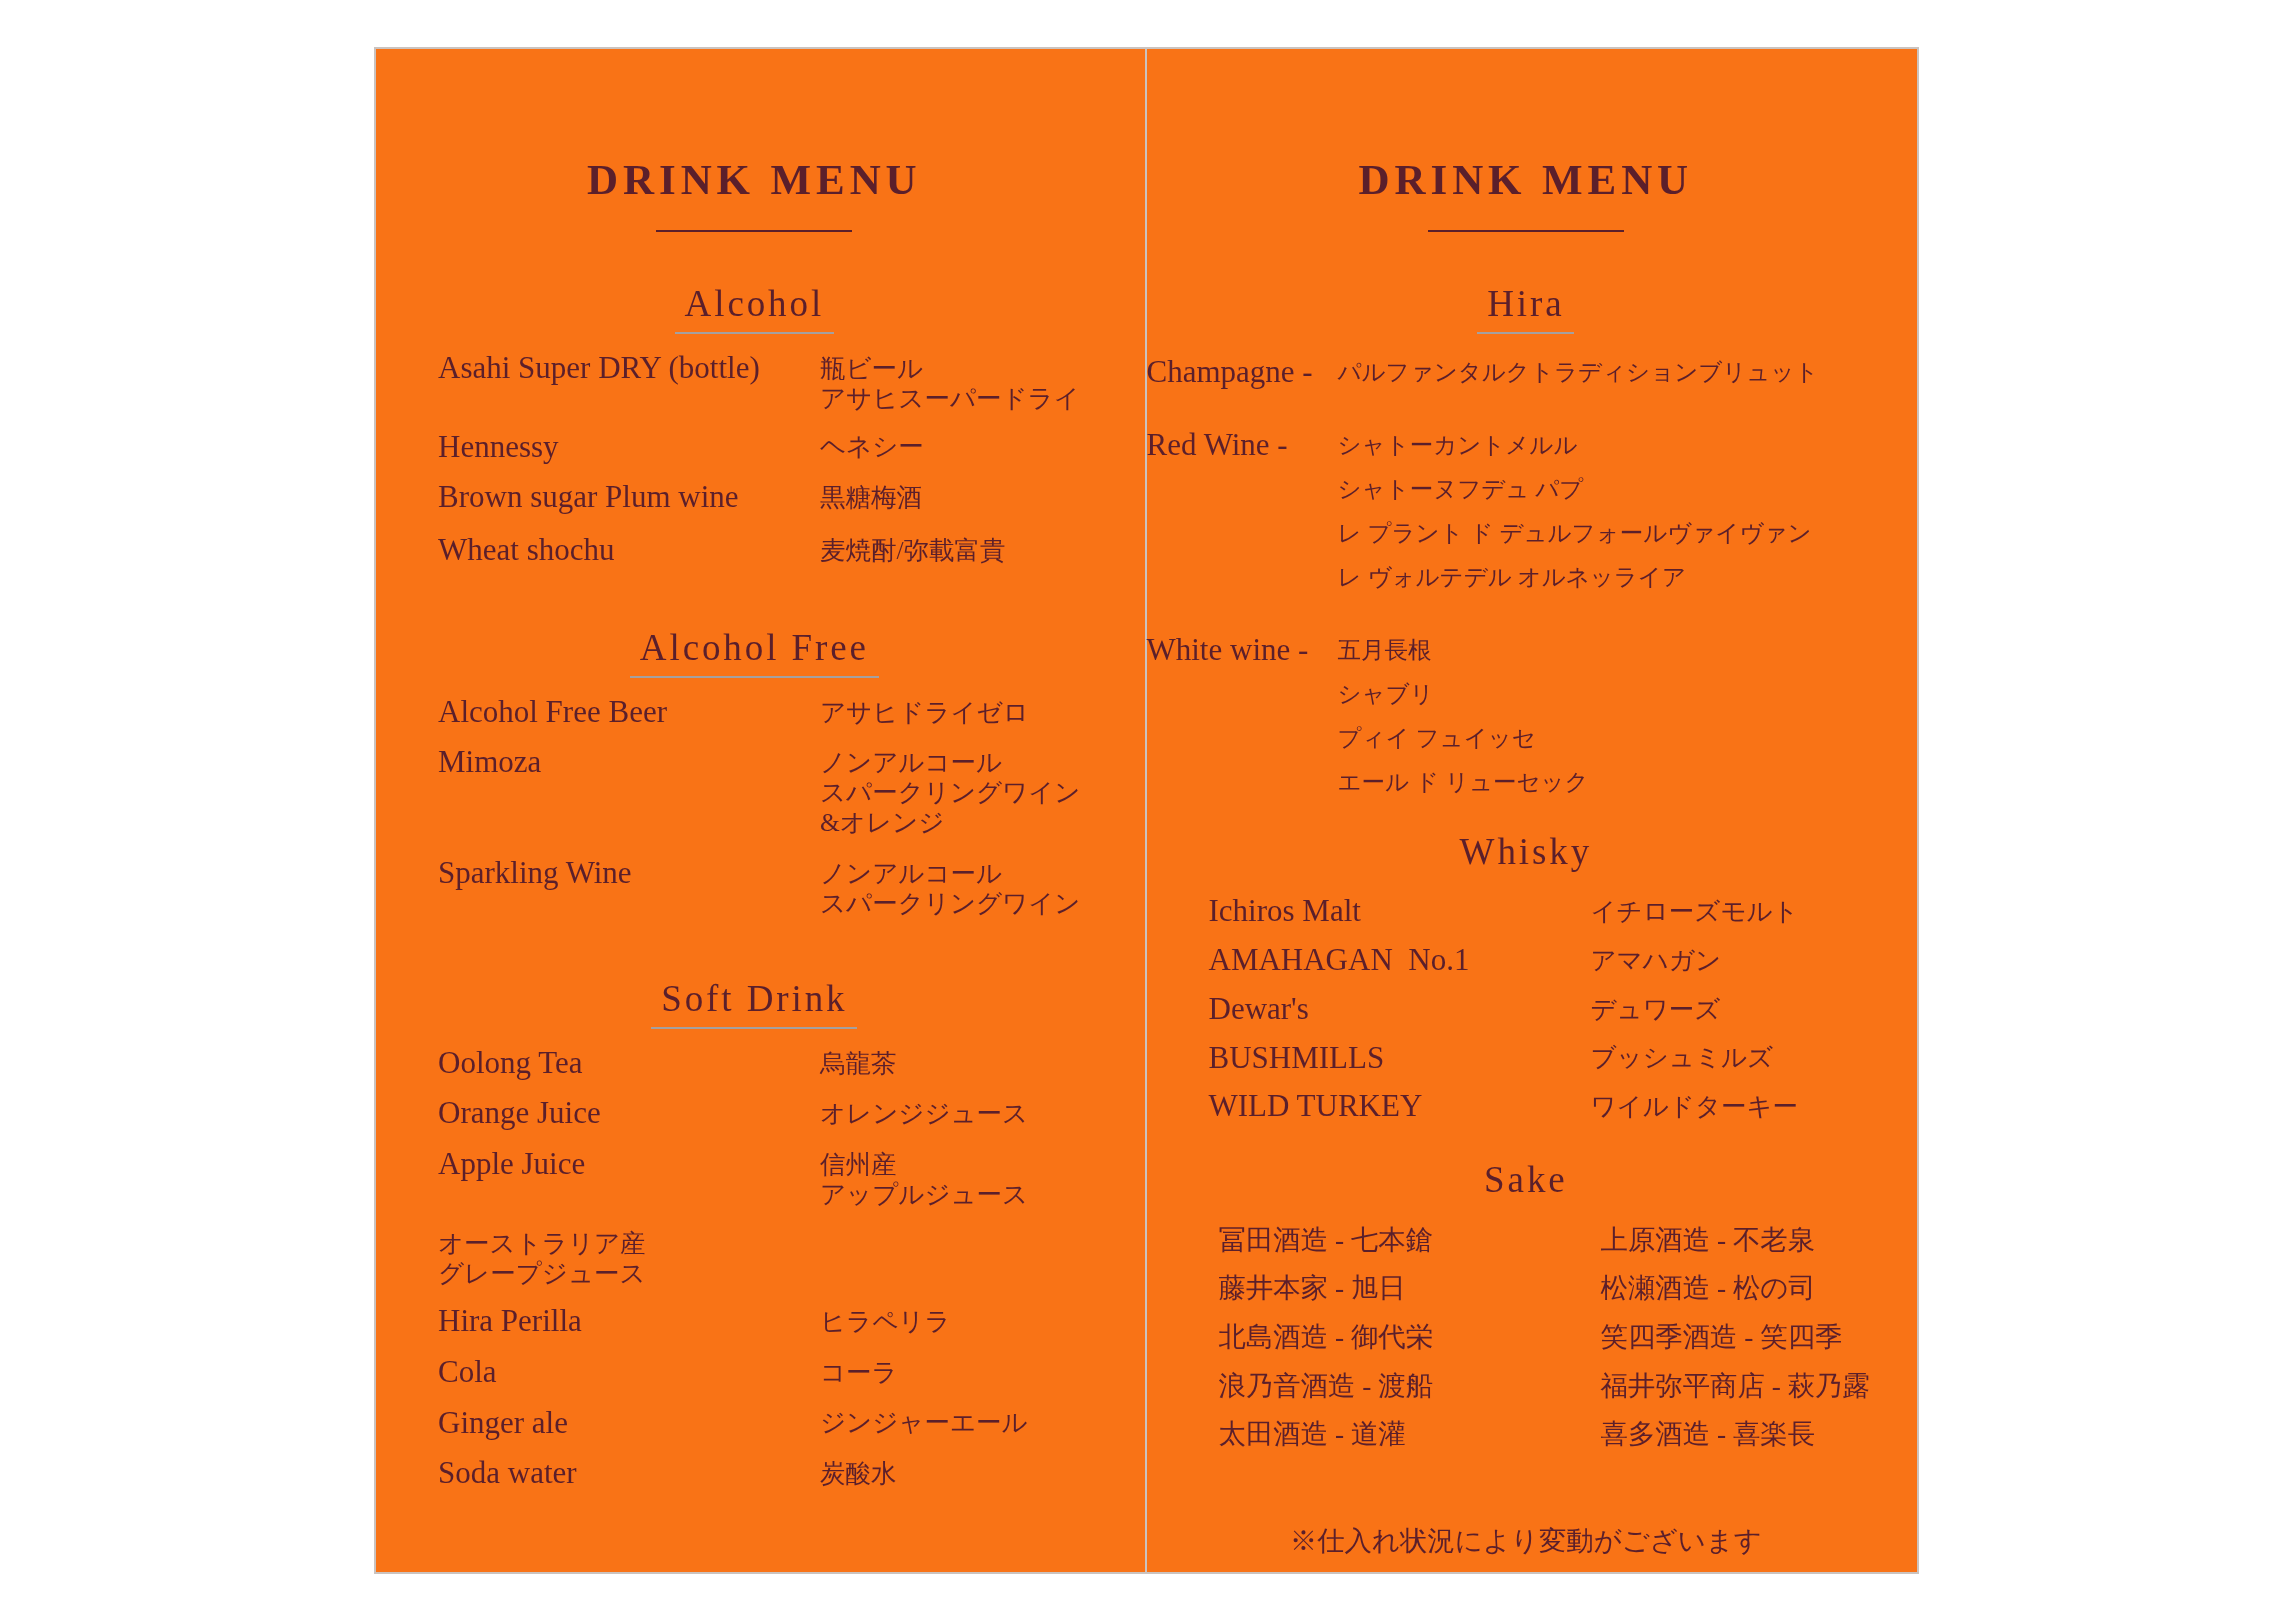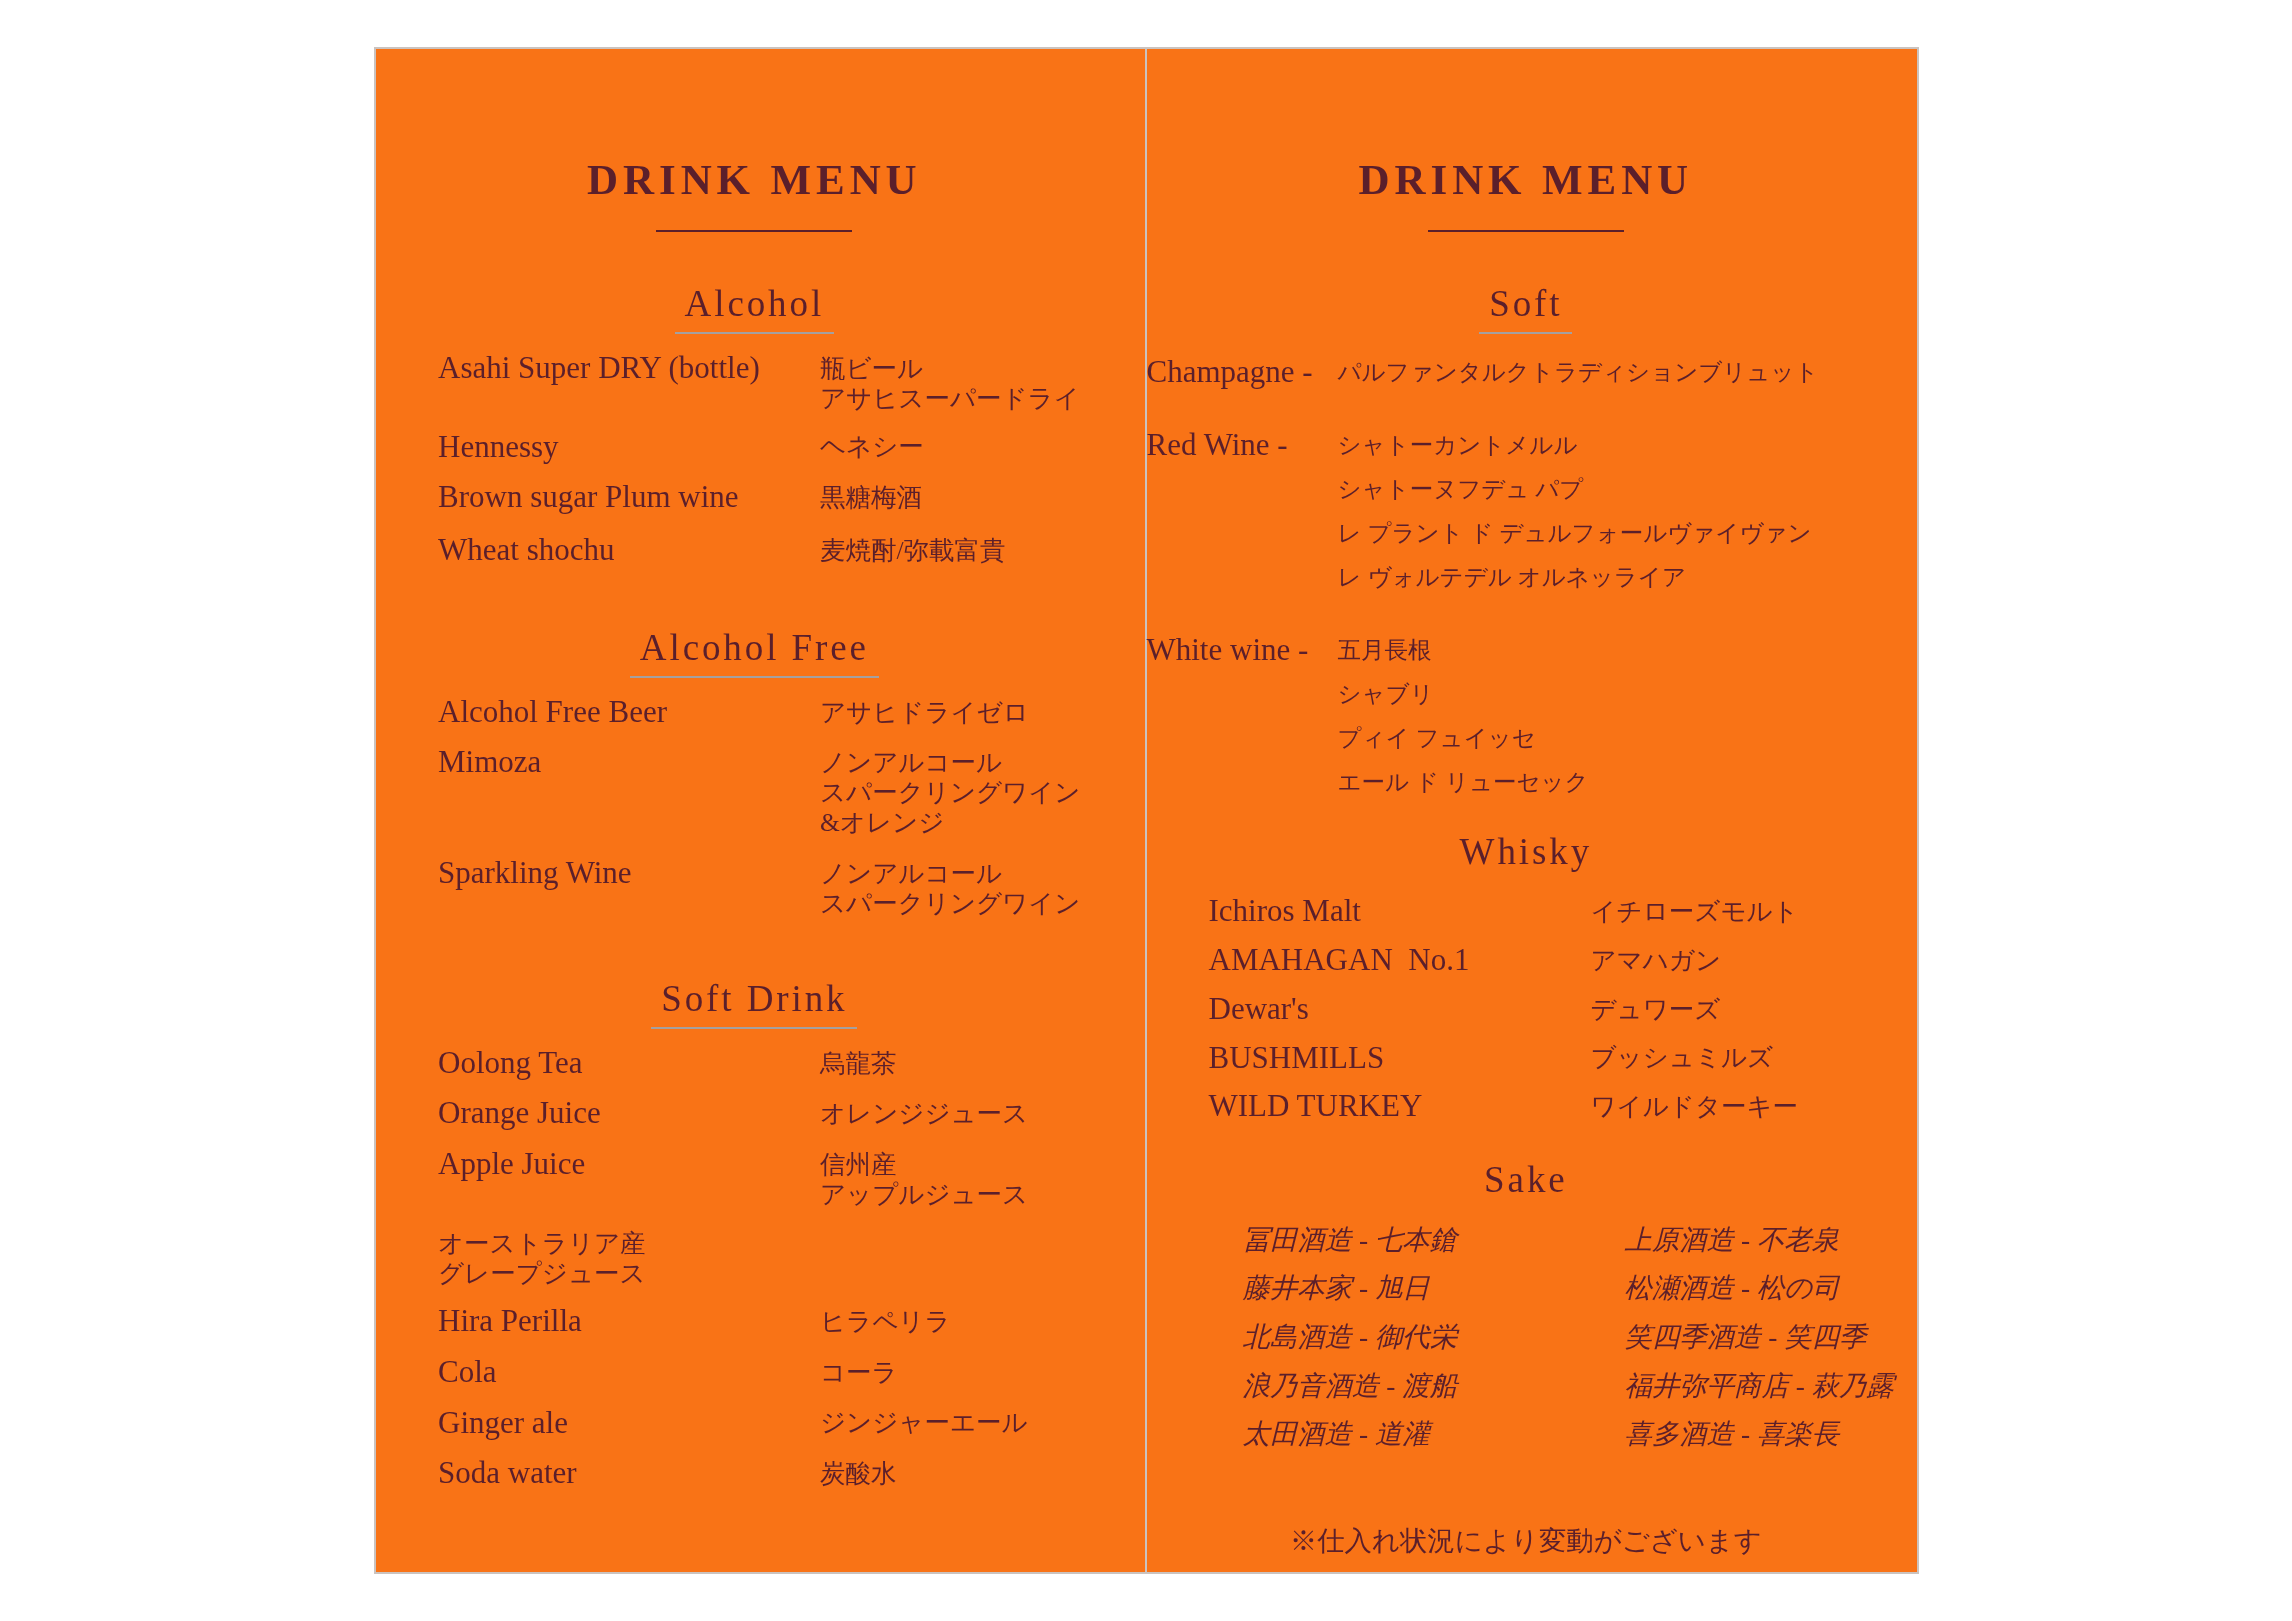--- a/index.html
+++ b/index.html
@@ -76,23 +76,22 @@
   .wine-entry .ja{
     font-size:23.5px;line-height:44px;
     white-space:pre-wrap;
   }
 
   
   .sake-rows{margin-top:15.7px;}
   .sake-row{
     display:grid;
     grid-template-columns:382px 1fr;
-    padding-left:96px;
+    padding-left:72px;
     margin-bottom:15.7px;
-    font-style:italic;
   }
   .sake-row .cell{font-size:27.4px;line-height:33px;white-space:pre-wrap;}
 
   .note{
     margin-top:74px;
     text-align:center;
     font-size:27.4px;line-height:33px;
     white-space:pre-wrap;
   }
 </style>
@@ -195,21 +194,21 @@
         </div>
       </div>
     </section>
 
     <section class="half right">
       <h1 class="panel-title">DRINK MENU</h1>
       <div class="title-rule"></div>
 
       <div class="sec">
         <div class="sec-heading">
-          <span class="rule">Soft</span>
+          <span class="rule">Hira</span>
         </div>
         <div class="wine-items">
           <div class="wine-entry">
             <span class="label">Champagne -</span>
             <span class="ja">パルファンタルクトラディションブリュット</span>
           </div>
           <div class="wine-entry">
             <span class="label">Red Wine -</span>
             <span class="ja">シャトーカントメルル
 シャトーヌフデュ パプ

